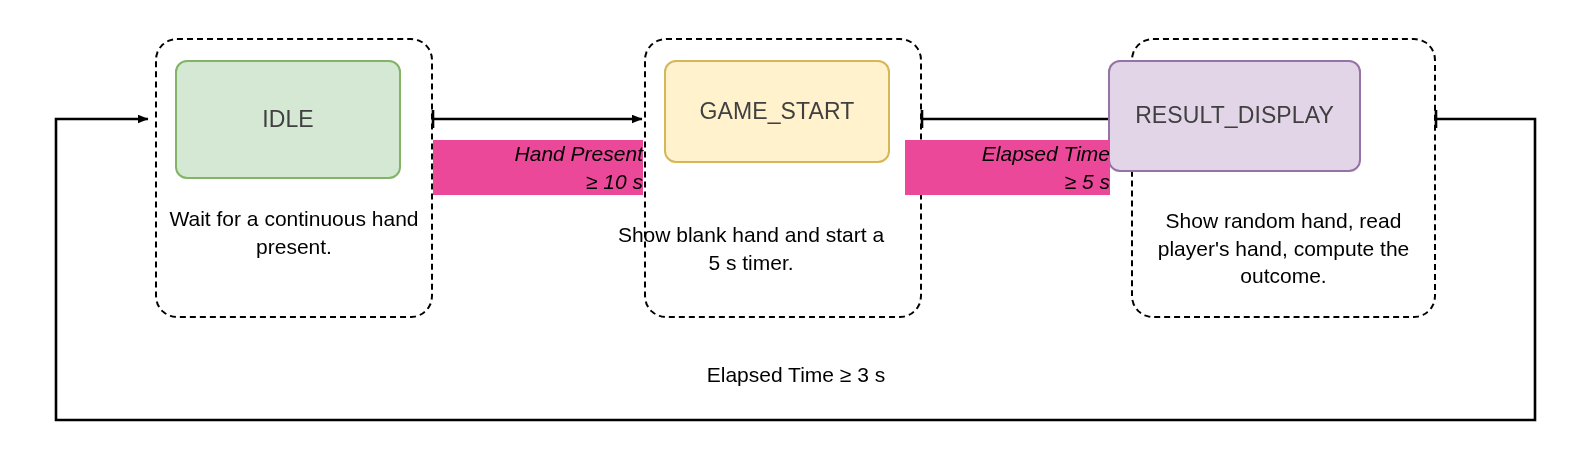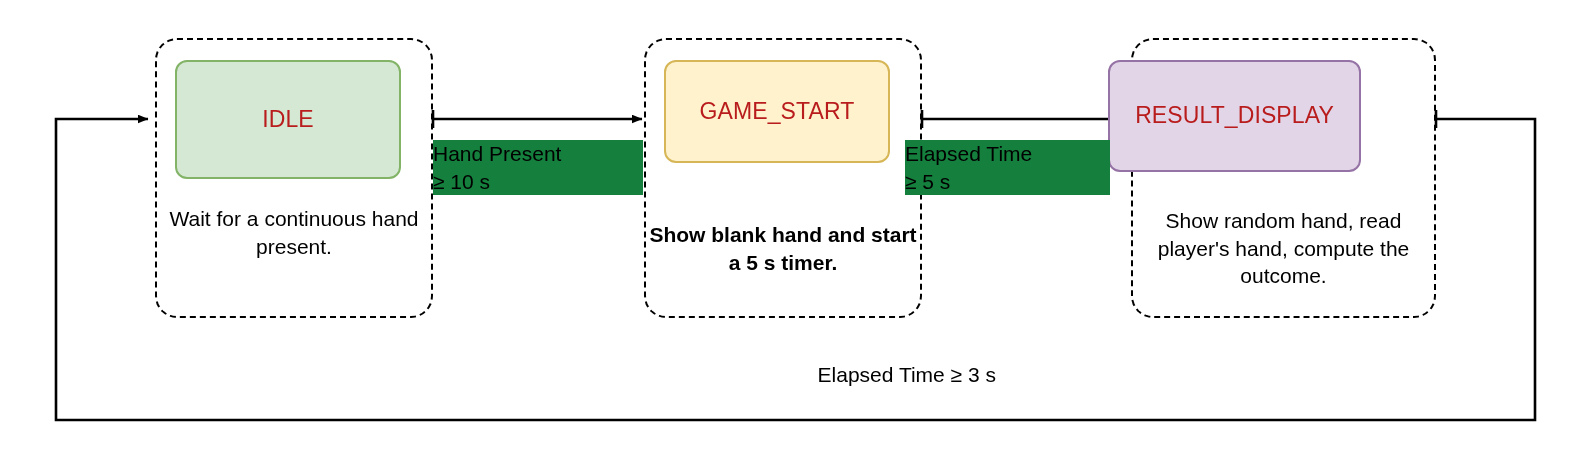--- a/index.html
+++ b/index.html
@@ -32,21 +32,21 @@
     border-width: 2px;
     border-style: solid;
     border-radius: 12px;
     display: flex;
     align-items: center;
     justify-content: center;
     text-align: center;
   }
   .state-name {
     font-size: 23px;
-    color: #b91c1c;
+    color: #404040;
     line-height: 1.2;
     letter-spacing: 0.1px;
     white-space: nowrap;
   }
   
   .state-desc {
     position: absolute;
     text-align: center;
     font-size: 21px;
     line-height: 1.32;
@@ -57,26 +57,27 @@
     position: absolute;
     left: 0;
     top: 0;
     width: 1592px;
     height: 476px;
     pointer-events: none;
   }
   
   .edge-label {
     position: absolute;
-    text-align: left;
+    text-align: right;
     font-size: 21px;
     line-height: 1.32;
     color: #000000;
-    background: #15803d;
+    background: #ec4899;
     white-space: pre-line;
+    font-style: italic;
   }
   .loop-label {
     position: absolute;
     text-align: center;
     font-size: 21px;
     line-height: 1.3;
     color: #000000;
     background: #ffffff;
     white-space: nowrap;
   }
@@ -119,35 +120,35 @@
   <div class="state-desc" style="left:155px; top:205px; width:278px;">Wait for a continuous
 hand present.</div>
 
   <div class="state-group" style="left:644px; top:38px; width:278px; height:280px;"></div>
 
   <div class="state-box" style="left:664px; top:60px; width:226px; height:103px;
               background:#fff2cc; border-color:#d6b656;">
     <span class="state-name">GAME_START</span>
   </div>
 
-  <div class="state-desc" style="left:644px; top:221px; width:278px;font-weight:bold;">Show blank hand and
+  <div class="state-desc" style="left:612px; top:221px; width:278px;">Show blank hand and
 start a 5 s timer.</div>
 
   <div class="state-group" style="left:1131px; top:38px; width:305px; height:280px;"></div>
 
   <div class="state-box" style="left:1108px; top:60px; width:253px; height:112px;
               background:#e1d5e7; border-color:#9673a6;">
     <span class="state-name">RESULT_DISPLAY</span>
   </div>
 
   <div class="state-desc" style="left:1131px; top:207px; width:305px;">Show random hand,
 read player's hand,
 compute the outcome.</div>
 
   <div class="edge-label" style="left:433px; top:140px; width:210px;">Hand Present
 ≥ 10 s</div>
 
   <div class="edge-label" style="left:905px; top:140px; width:205px;">Elapsed Time
 ≥ 5 s</div>
 
-  <div class="loop-label" style="left:596px; top:361px; width:400px;text-align:right;">Elapsed Time ≥ 3 s</div>
+  <div class="loop-label" style="left:596px; top:361px; width:400px;">Elapsed Time ≥ 3 s</div>
 
 </div>
 
 </body></html>

